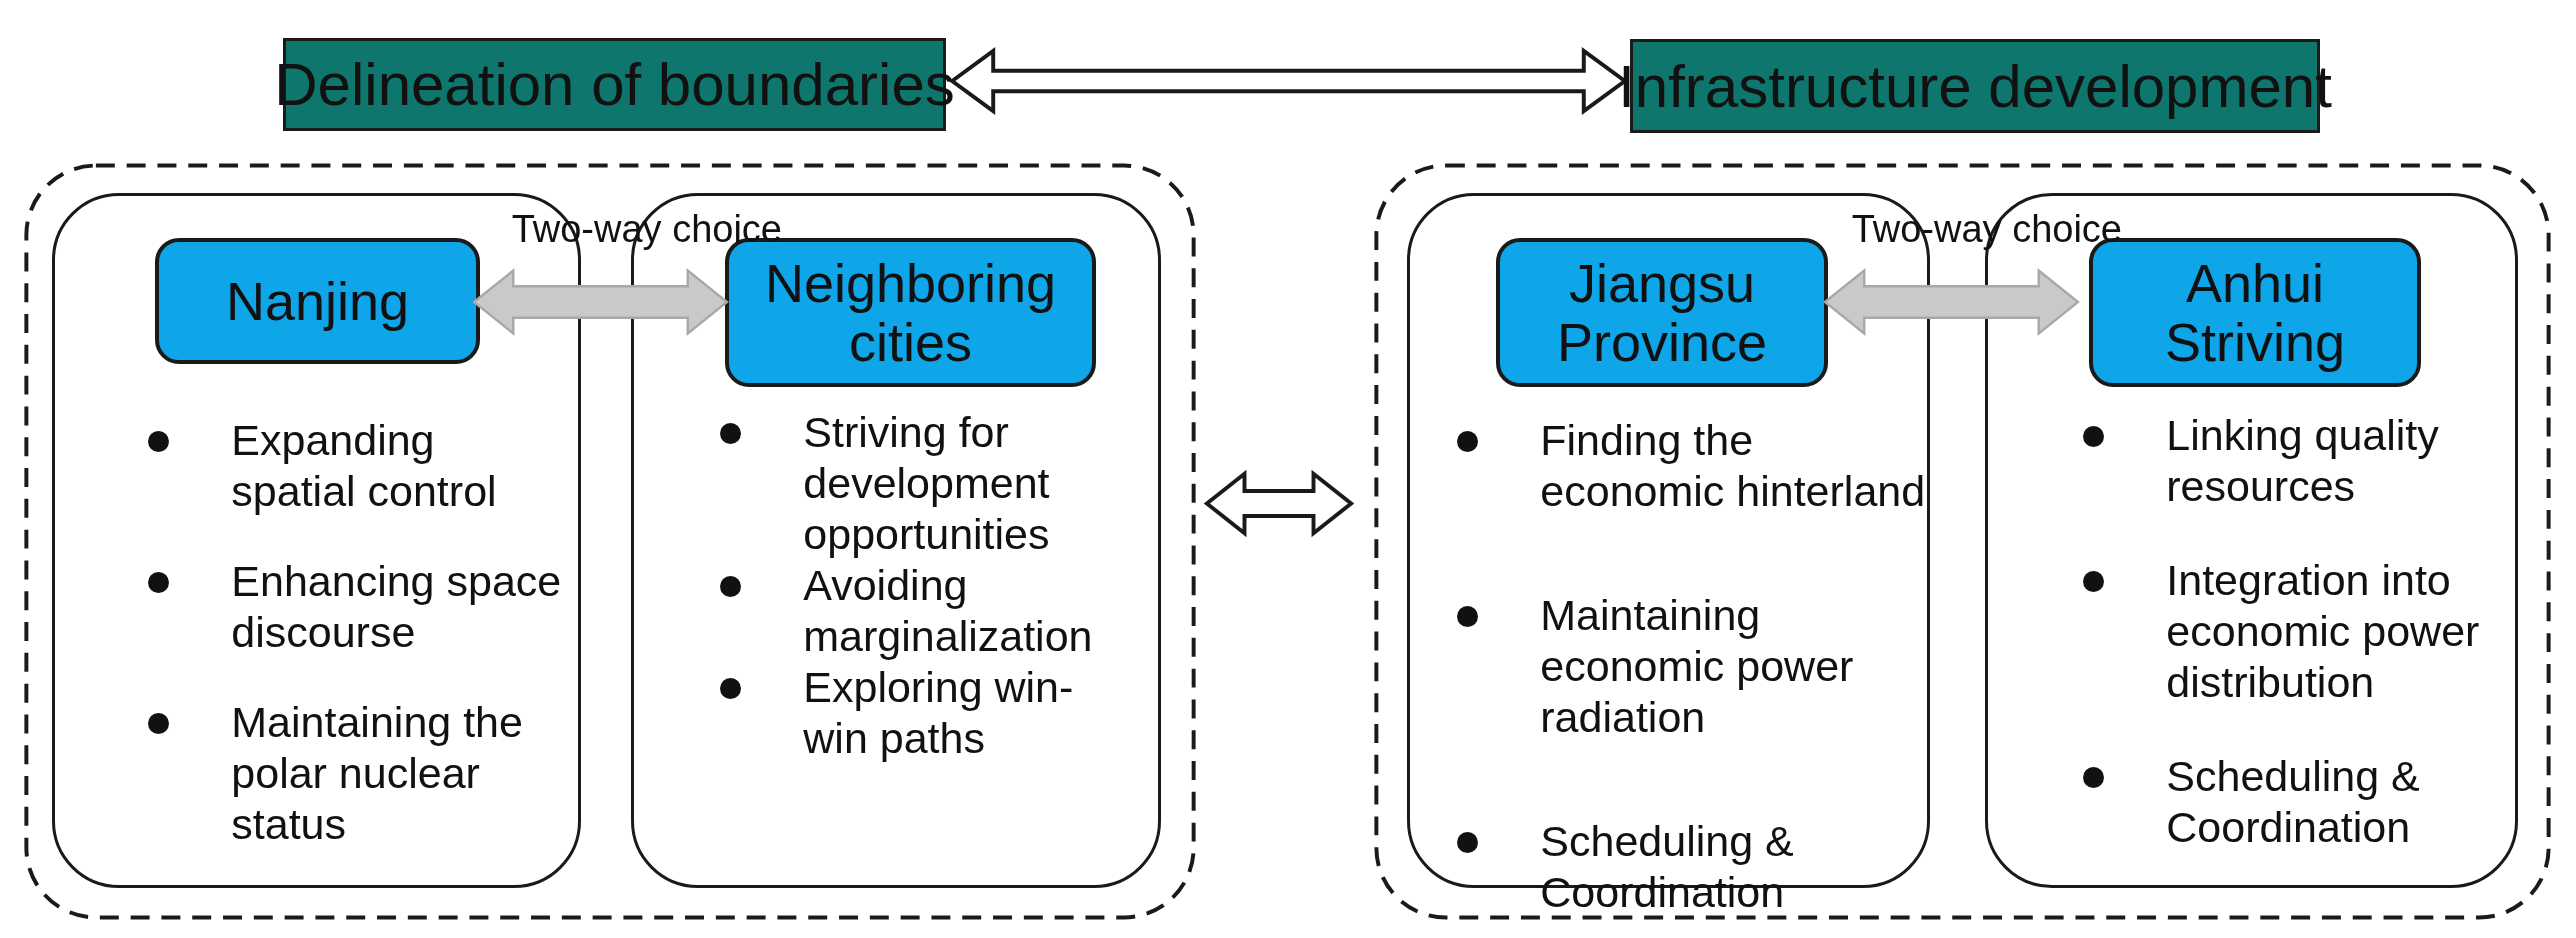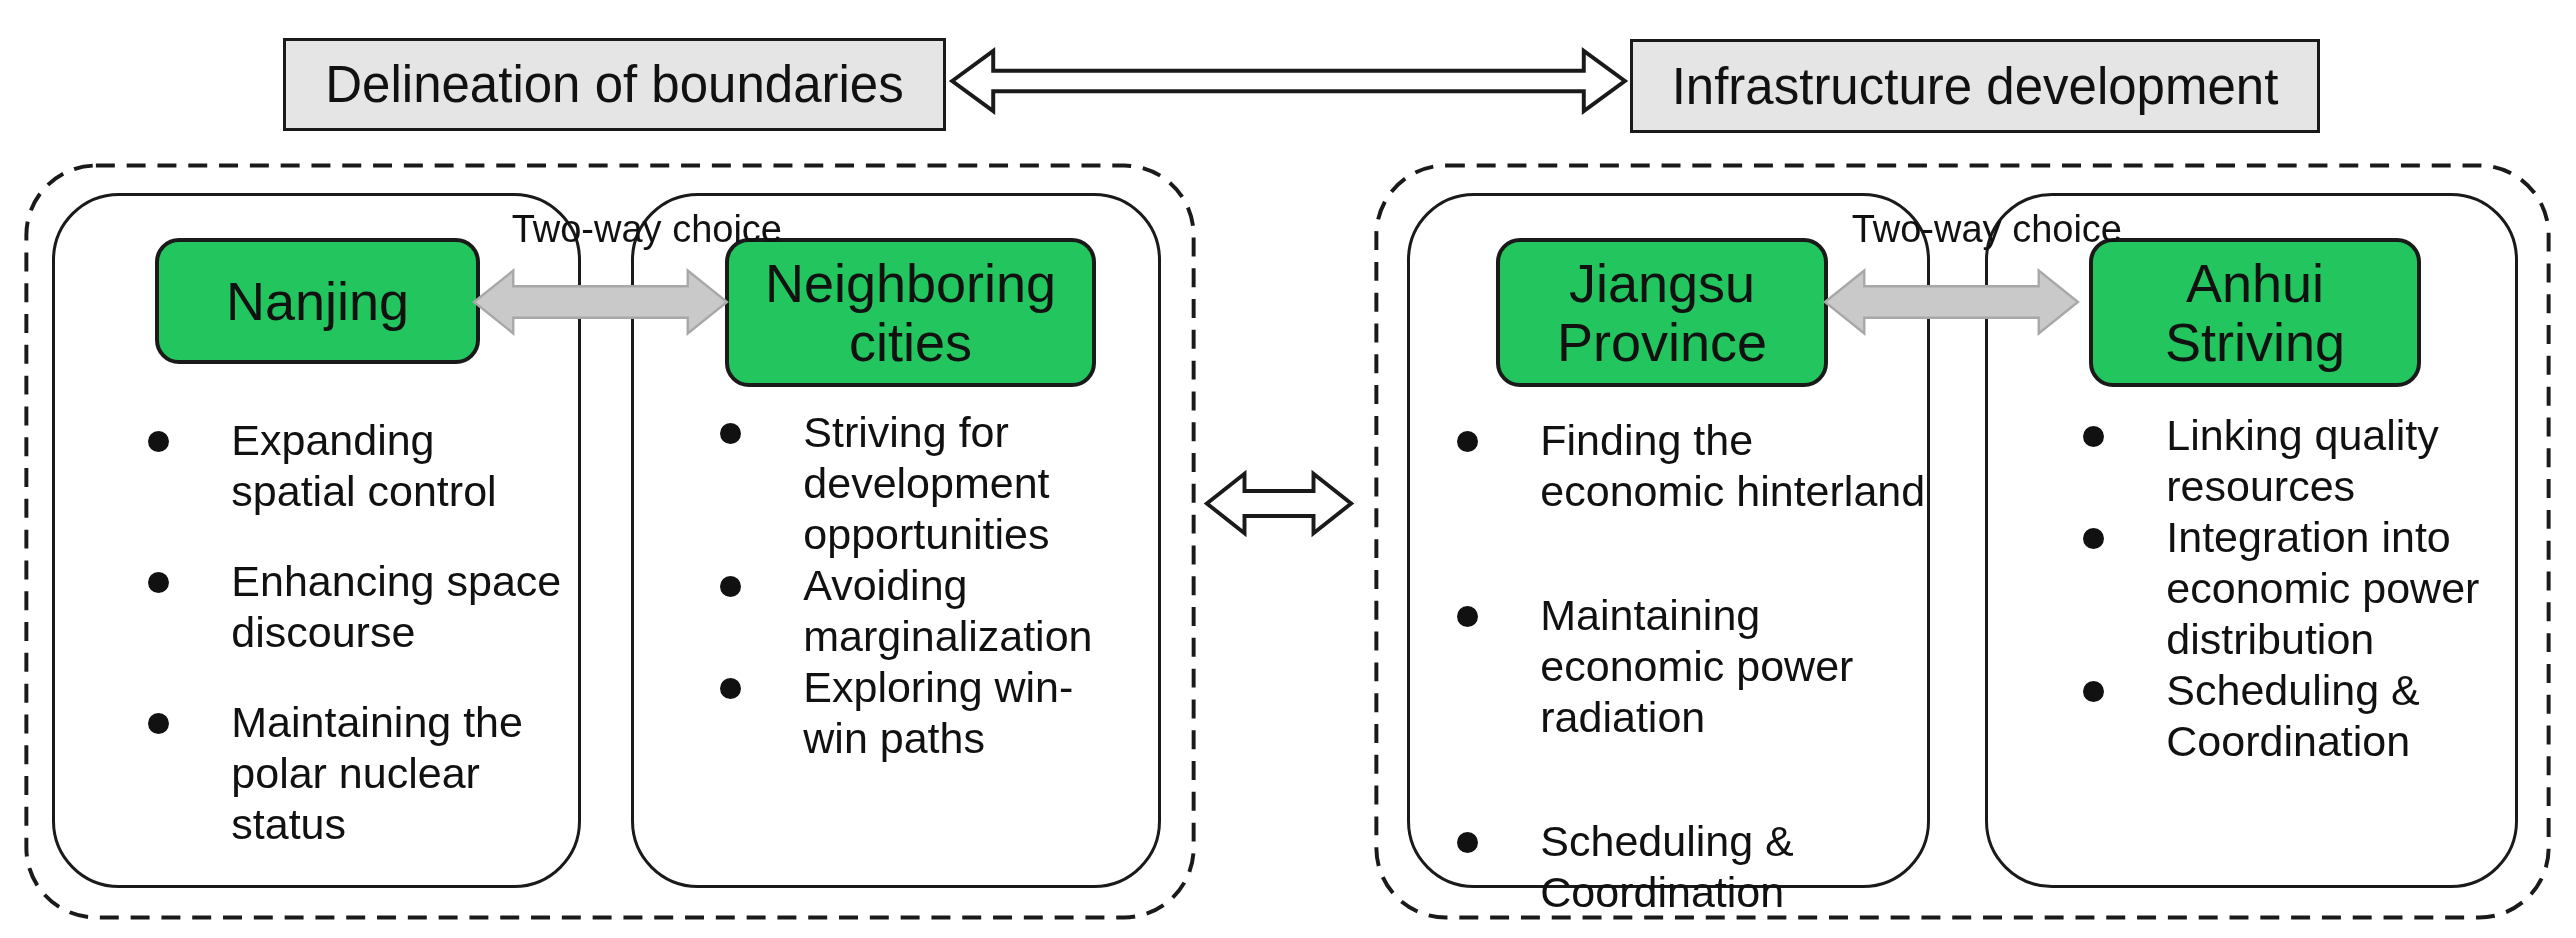--- a/index.html
+++ b/index.html
@@ -2,38 +2,38 @@
 <html style="font-size:12.6px"><head>
 <meta charset="utf-8">
 <style>
   html,body{margin:0;padding:0;background:#fff;}
   .canvas{
     position:relative;width:2576px;height:939px;background:#fff;
     font-family:"Liberation Sans",sans-serif;color:#111;overflow:hidden;
   }
   .abs{position:absolute;}
   .tbox{
-    position:absolute;border:3.2px solid #1a1a1a;background:#e5e5e5;
+    position:absolute;border:3.2px solid #1a1a1a;background:#0f766e;
     display:flex;align-items:center;justify-content:center;
-    font-size:51px;white-space:nowrap;z-index:2;
+    font-size:60px;white-space:nowrap;z-index:2;
   }
   .tlabel{position:absolute;text-align:center;font-size:41px;line-height:47px;z-index:4;}
   .col{position:absolute;border:3.2px solid #1a1a1a;border-radius:67px;background:#fff;z-index:1;}
   .hdr{
-    position:absolute;border:4px solid #1a1a1a;border-radius:24px;background:#22c55e;
+    position:absolute;border:4px solid #1a1a1a;border-radius:24px;background:#0ea5e9;
     display:flex;align-items:center;justify-content:center;text-align:center;
     font-size:54px;line-height:1.08;z-index:2;
   }
   .wlabel{position:absolute;text-align:right;font-size:38px;line-height:44px;z-index:4;white-space:nowrap;}
   .blist{position:absolute;display:flex;flex-direction:column;z-index:2;}
   .brow{display:flex;align-items:flex-start;}
   .dot{width:21.3px;height:21.3px;border-radius:50%;background:#111;margin-top:16px;flex:none;}
   .btxt{margin-left:62px;font-size:43px;line-height:51px;}
   .pre{white-space:pre-line;}
-  .gap50{gap:39px;} .gap40{} .gap60{gap:73px;} .gap55{}
+  .gap50{gap:39px;} .gap40{} .gap60{gap:73px;} .gap55{gap:43px;}
   svg.abs{overflow:visible;}
   .z3{z-index:3;}
 </style>
 </head>
 <body>
 
 <div class="canvas">
 
   <div class="tbox" style="left:283px;top:38px;width:657px;height:87px">Delineation of boundaries</div>
 

